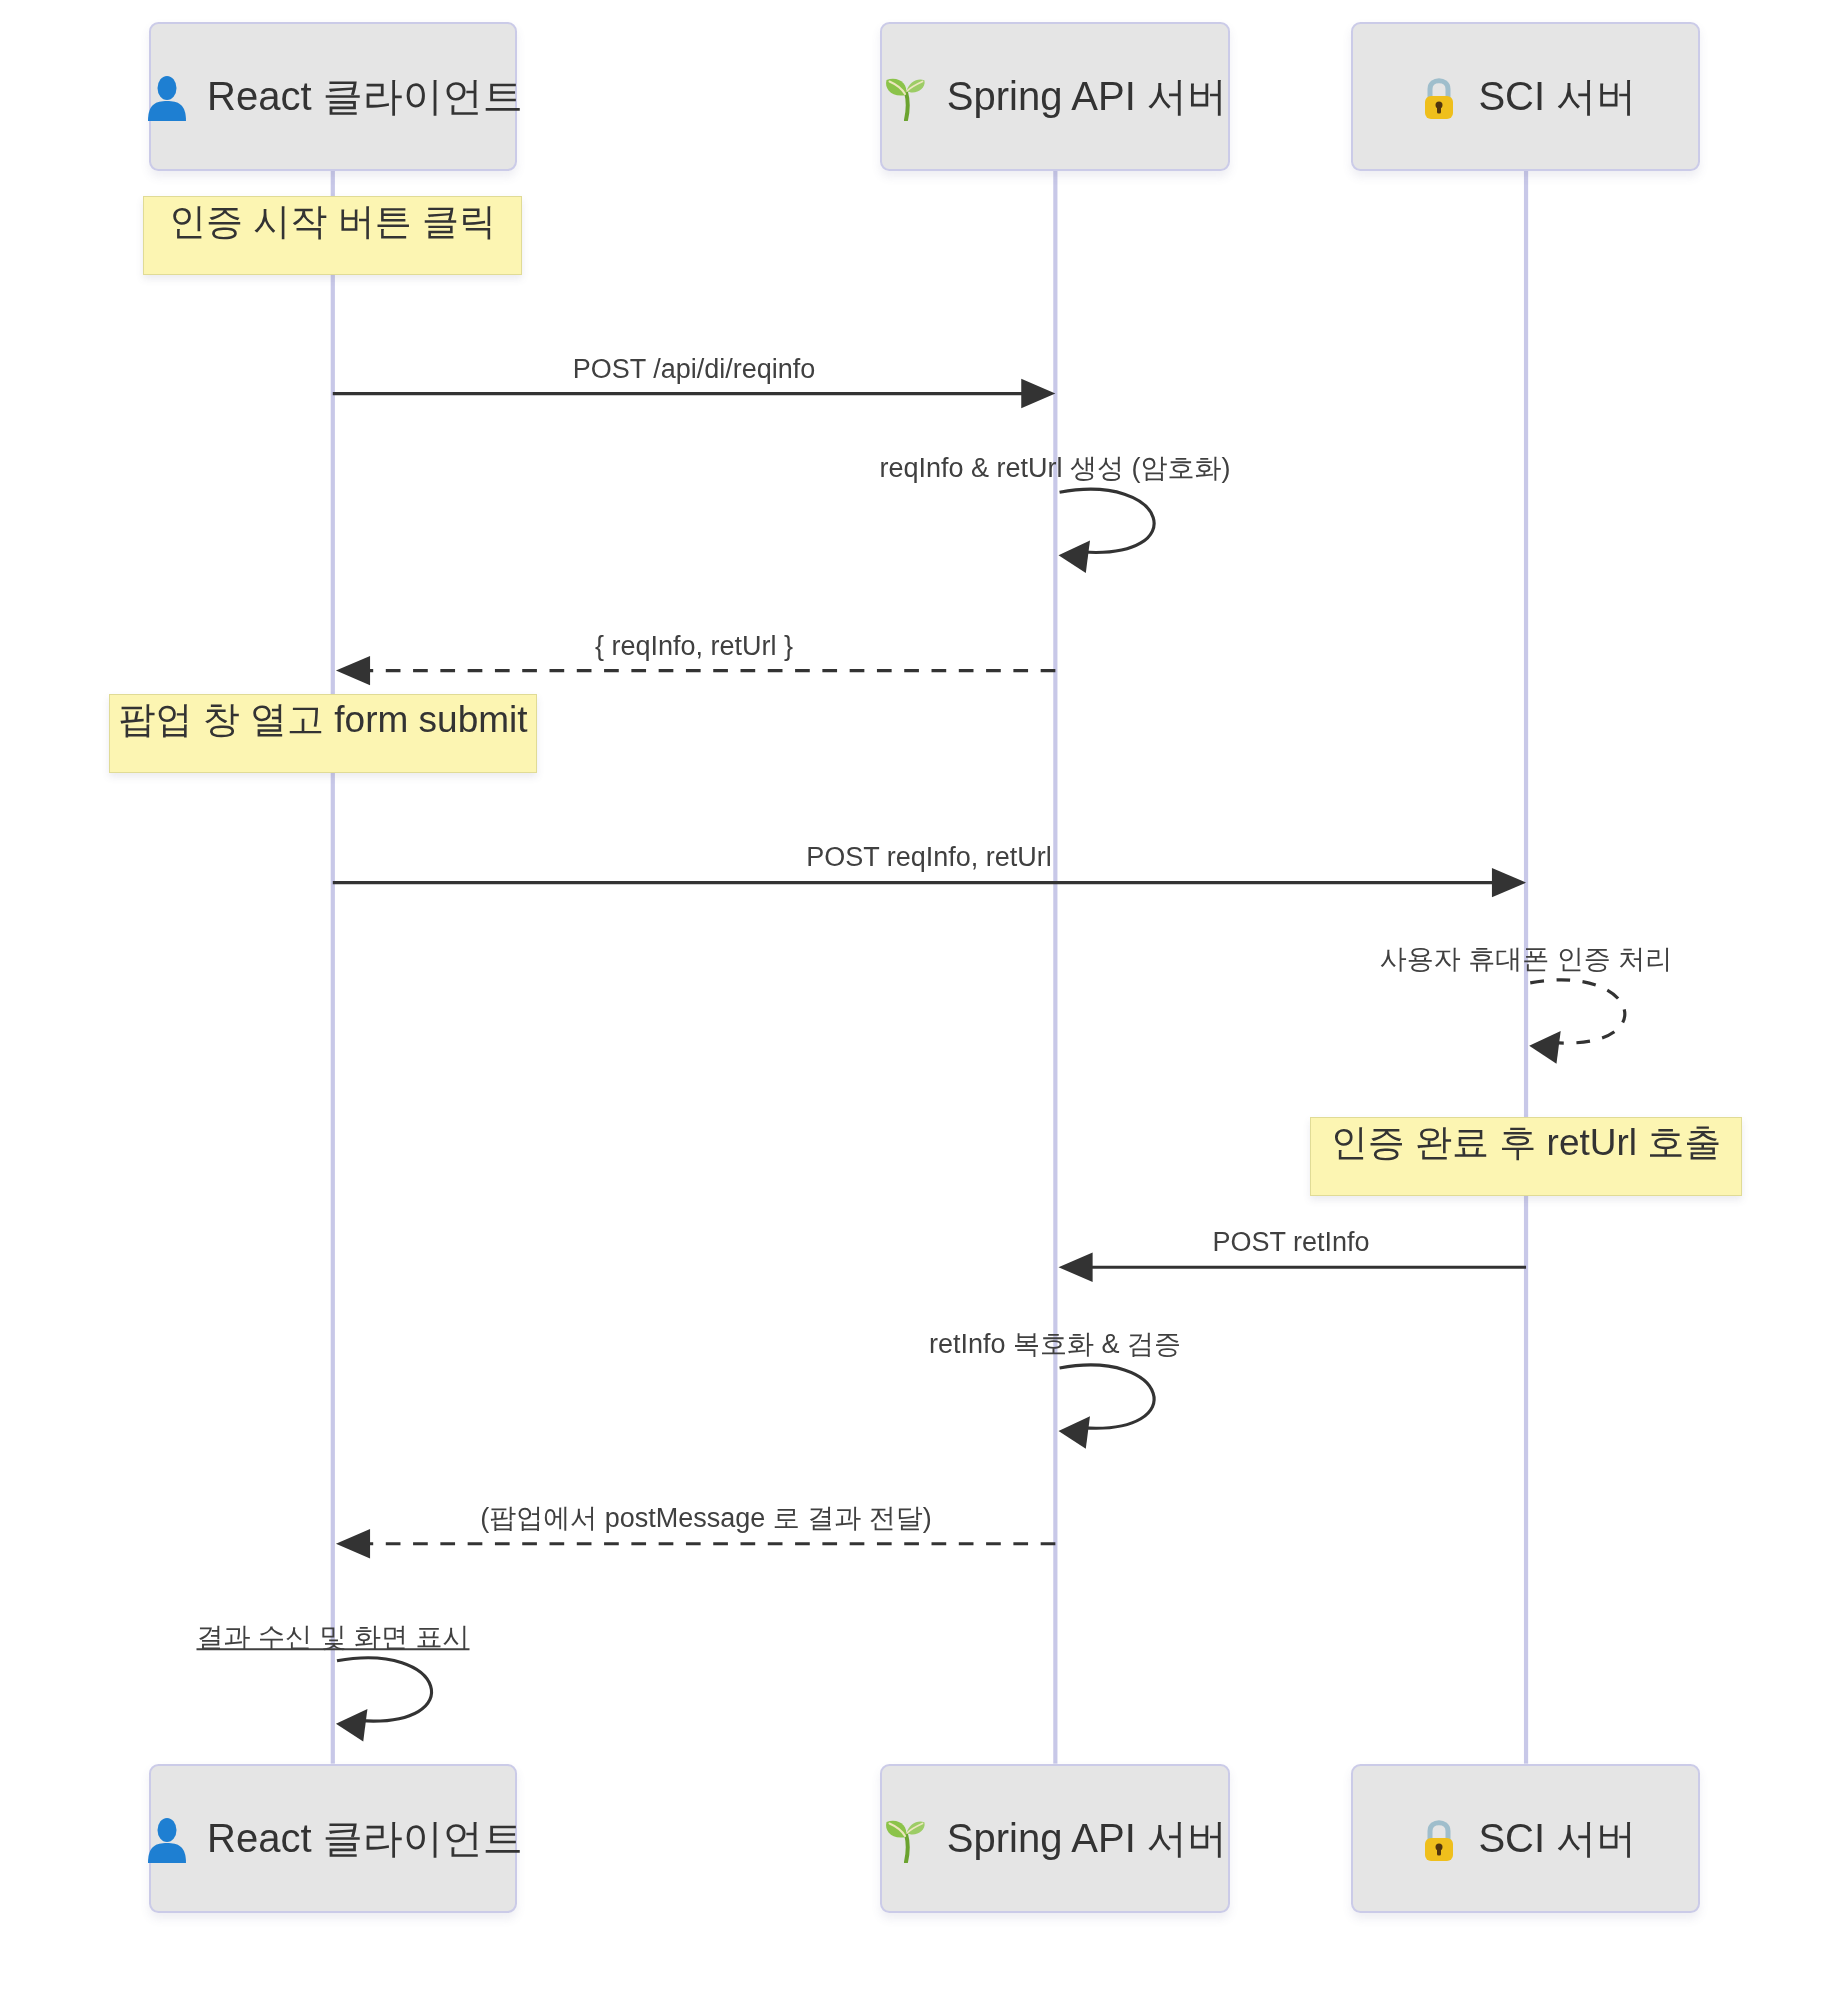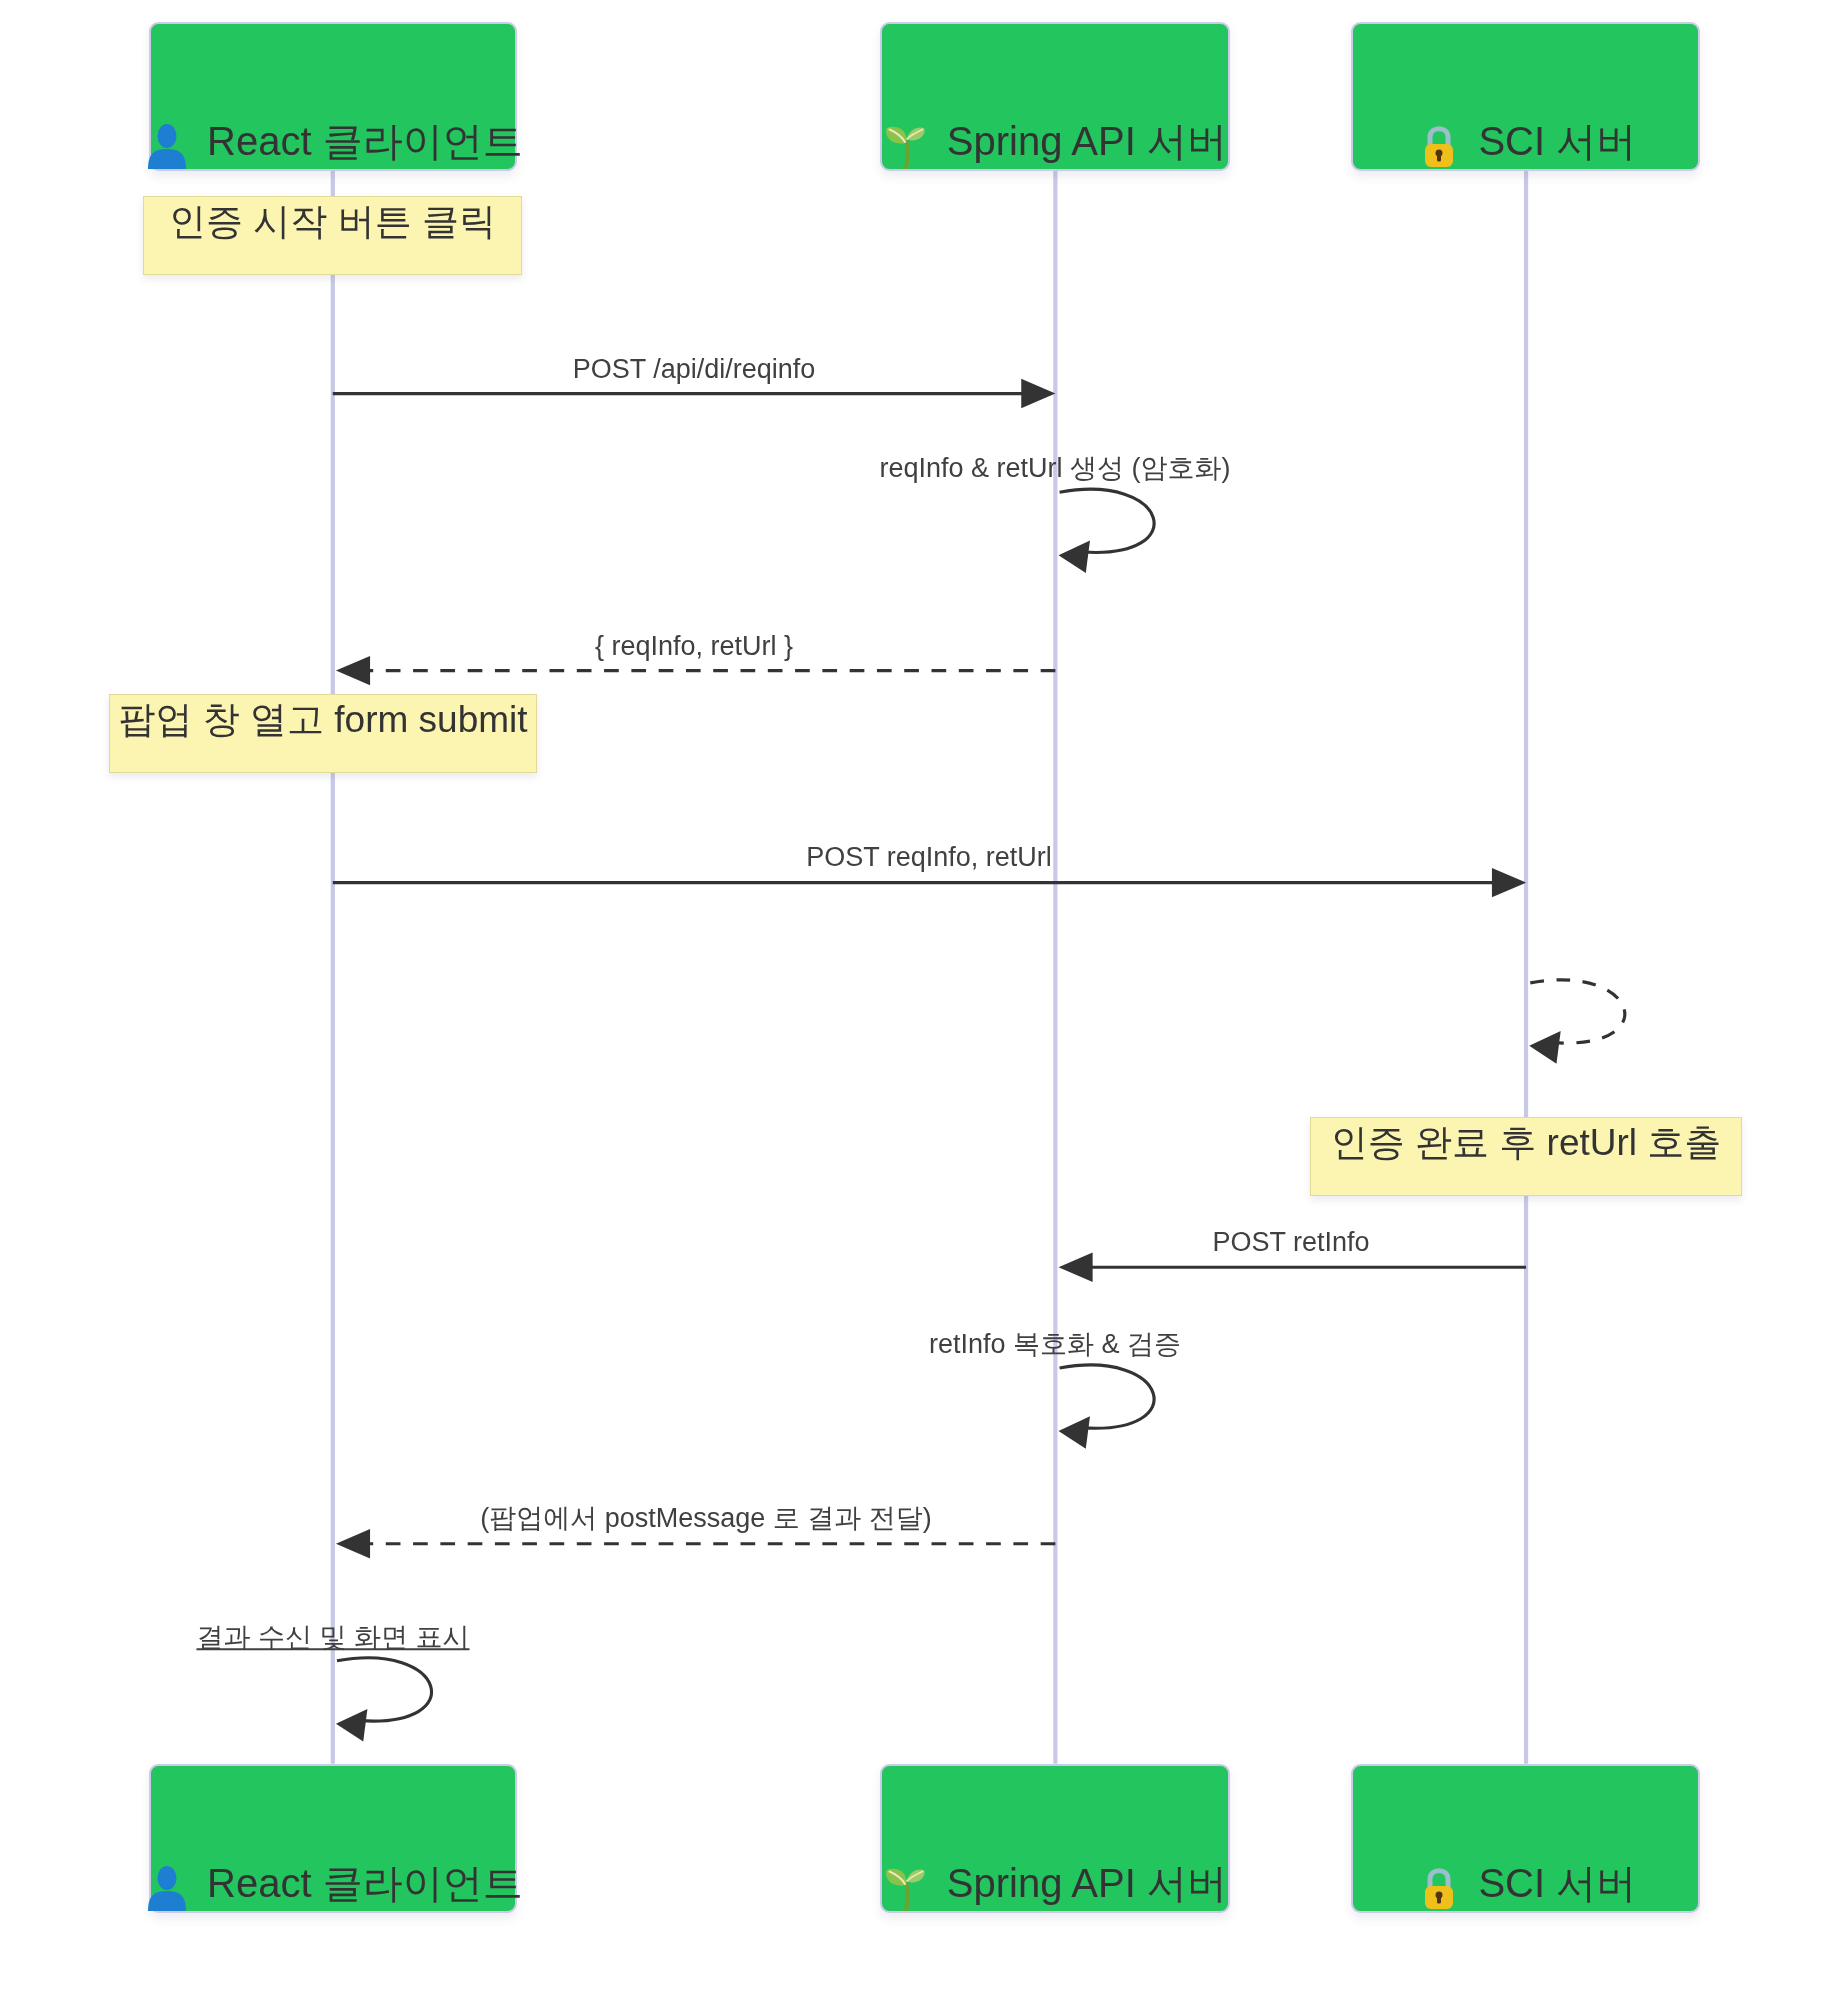--- a/index.html
+++ b/index.html
@@ -3,25 +3,25 @@
 <meta charset="utf-8">
 <style>
   html, body { margin: 0; padding: 0; background: #ffffff; }
   body { width: 1841px; height: 2015px; font-family: "Liberation Sans", "DejaVu Sans", sans-serif; color: #333333; }
   #diagram { position: relative; width: 1841px; height: 2015px; overflow: hidden; }
   #lines { position: absolute; left: 0; top: 0; }
 
   .actor-box {
     position: absolute;
     box-sizing: border-box;
-    background: #22c55e;
+    background: #e5e5e5;
     border: 2.1px solid #cbcbe8;
     border-radius: 9.4px;
     display: flex;
-    align-items: flex-end;
+    align-items: center;
     justify-content: center;
     gap: 15.7px;
     height: 149px;
     box-shadow: 0 5.2px 9.4px rgba(90,90,140,0.10);
   }
   .actor-box .label { font-size: 40px; color: #333333; white-space: nowrap; }
   .actor-box .icon { display: flex; align-items: center; }
   .actor-box .icon svg { width: 48px; height: 48px; }
 
   .note {
@@ -126,20 +126,21 @@
     <span>팝업 창 열고 form submit</span>
   </div>
   <div class="note" style="left:1310px; top:1081px; width:432px;margin-top:36px;">
     <span>인증 완료 후 retUrl 호출</span>
   </div>
 
   <div class="msg-label" style="left:694px; top:387px;">POST /api/di/reqinfo</div>
   <div class="msg-label" style="left:1055px; top:486px;">reqInfo &amp; retUrl 생성 (암호화)</div>
   <div class="msg-label" style="left:694px; top:664px;">{ reqInfo, retUrl }</div>
   <div class="msg-label" style="left:929px; top:875px;">POST reqInfo, retUrl</div>
+  <div class="msg-label" style="left:1526px; top:977px;">사용자 휴대폰 인증 처리</div>
   <div class="msg-label" style="left:1291px; top:1260px;">POST retInfo</div>
   <div class="msg-label" style="left:1055px; top:1362px;">retInfo 복호화 &amp; 검증</div>
   <div class="msg-label" style="left:694px; top:1536px;margin-left:12px;">(팝업에서 postMessage 로 결과 전달)</div>
   <div class="msg-label" style="left:333px;  top:1655px;text-decoration:underline;">결과 수신 및 화면 표시</div>
 
   <div class="actor-box" style="left:149px; top:1764px; width:368px;">
     <span class="icon">
       <svg viewBox="0 0 96 96">
           <ellipse cx="48" cy="30" rx="19" ry="24" fill="#1e7fd2"></ellipse>
           <path d="M10 96 C10 62 26 56 48 56 C70 56 86 62 86 96 Z" fill="#1e7fd2"></path>

